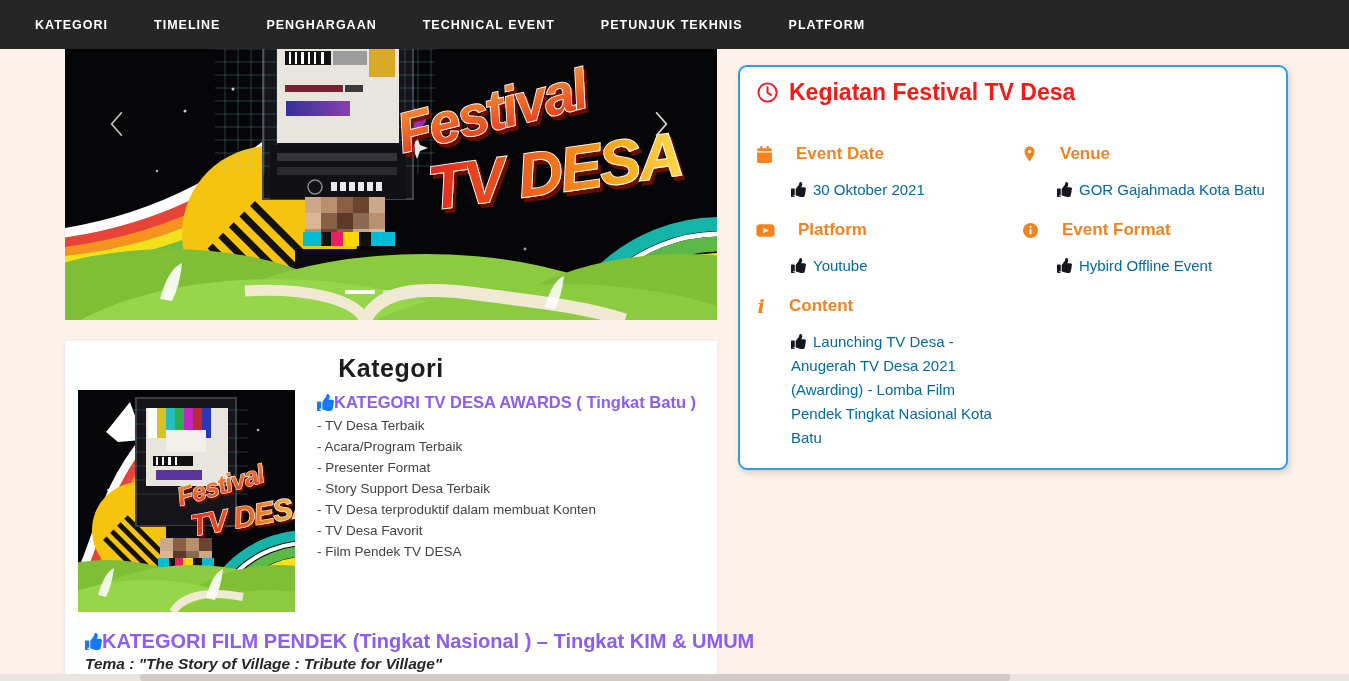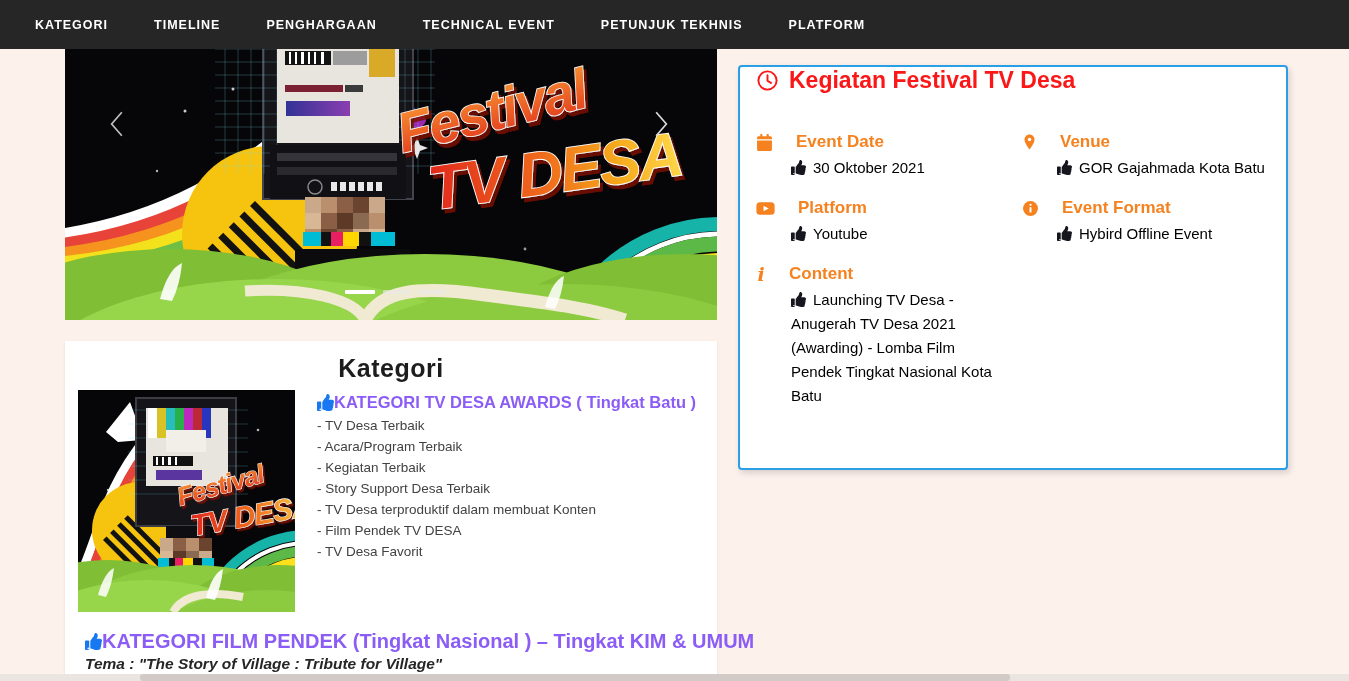--- a/index.html
+++ b/index.html
@@ -55,39 +55,39 @@
   .kat-list { list-style:none; margin-top:3px; font-size:13.5px; color:#424242; }
   .kat-list li { line-height:21px; }
   .blue-head.second { position:absolute; left:20px; top:289px; font-size:20px; white-space:nowrap; }
   .tema {
     position:absolute; left:20px; top:314px;
     font-size:15.5px; font-weight:bold; font-style:italic; color:#262626;
   }
   
   .event-card {
     position:absolute; left:738px; top:65px; width:550px; height:405px;
-    background:#ffffff; border:2px solid #2b9fe6; border-radius:4px;
-    box-shadow:2px 3px 6px rgba(0,0,0,.15); padding:0 16px; z-index:6;
+    background:#ffffff; border:2px solid #2b9fe6; border-radius:9px;
+    box-shadow:2px 3px 6px rgba(0,0,0,.15); padding:12px 16px; z-index:6;
   }
   .event-title {
     display:flex; align-items:center; gap:10px;
     color:#fb1717; font-size:23px; font-weight:bold;
   }
   .event-grid {
     display:grid; grid-template-columns:248px 248px; column-gap:18px;
     margin-top:38px;
   }
   .field { margin-bottom:18px; }
   .f-label {
     display:flex; align-items:center; gap:23px;
     color:#f5821f; font-weight:bold; font-size:17px;
   }
   .f-value {
-    margin-top:4px; padding-left:35px;
-    font-size:15px; line-height:24px; color:#000000;
+    margin-top:14px; padding-left:35px;
+    font-size:15px; line-height:24px; color:#0369a1;
   }
   .thumb-dark { color:#16161f; }
   .thumb-blue { color:#1778f2; }
   .ic { display:inline-block; vertical-align:middle; }
   .ic svg { display:block; }
   .f-value .ic { vertical-align:-2px; margin-right:7px; }
   .info-i {
     display:inline-block; width:10px; text-align:center;
     font-family:"DejaVu Serif", serif; font-weight:bold; font-style:italic;
     font-size:19px; color:#f5821f; line-height:17px;
@@ -404,25 +404,25 @@
       <span class="ic thumb-blue">
         <svg width="17" height="17">
             <use href="#i-thumb"></use>
           </svg>
       </span>
       <span>KATEGORI TV DESA AWARDS ( Tingkat Batu )</span>
     </div>
     <ul class="kat-list">
       <li>- TV Desa Terbaik</li>
       <li>- Acara/Program Terbaik</li>
-      <li>- Kegiatan Terbaik</li>
+      <li>- Presenter Format</li>
       <li>- Story Support Desa Terbaik</li>
       <li>- TV Desa terproduktif dalam membuat Konten</li>
+      <li>- TV Desa Favorit</li>
       <li>- Film Pendek TV DESA</li>
-      <li>- TV Desa Favorit</li>
     </ul>
   </div>
 
   <div class="blue-head second">
     <span class="ic thumb-blue">
       <svg width="17" height="17">
           <use href="#i-thumb"></use>
         </svg>
     </span>
     <span>KATEGORI FILM PENDEK (Tingkat Nasional ) – Tingkat KIM &amp; UMUM</span>

